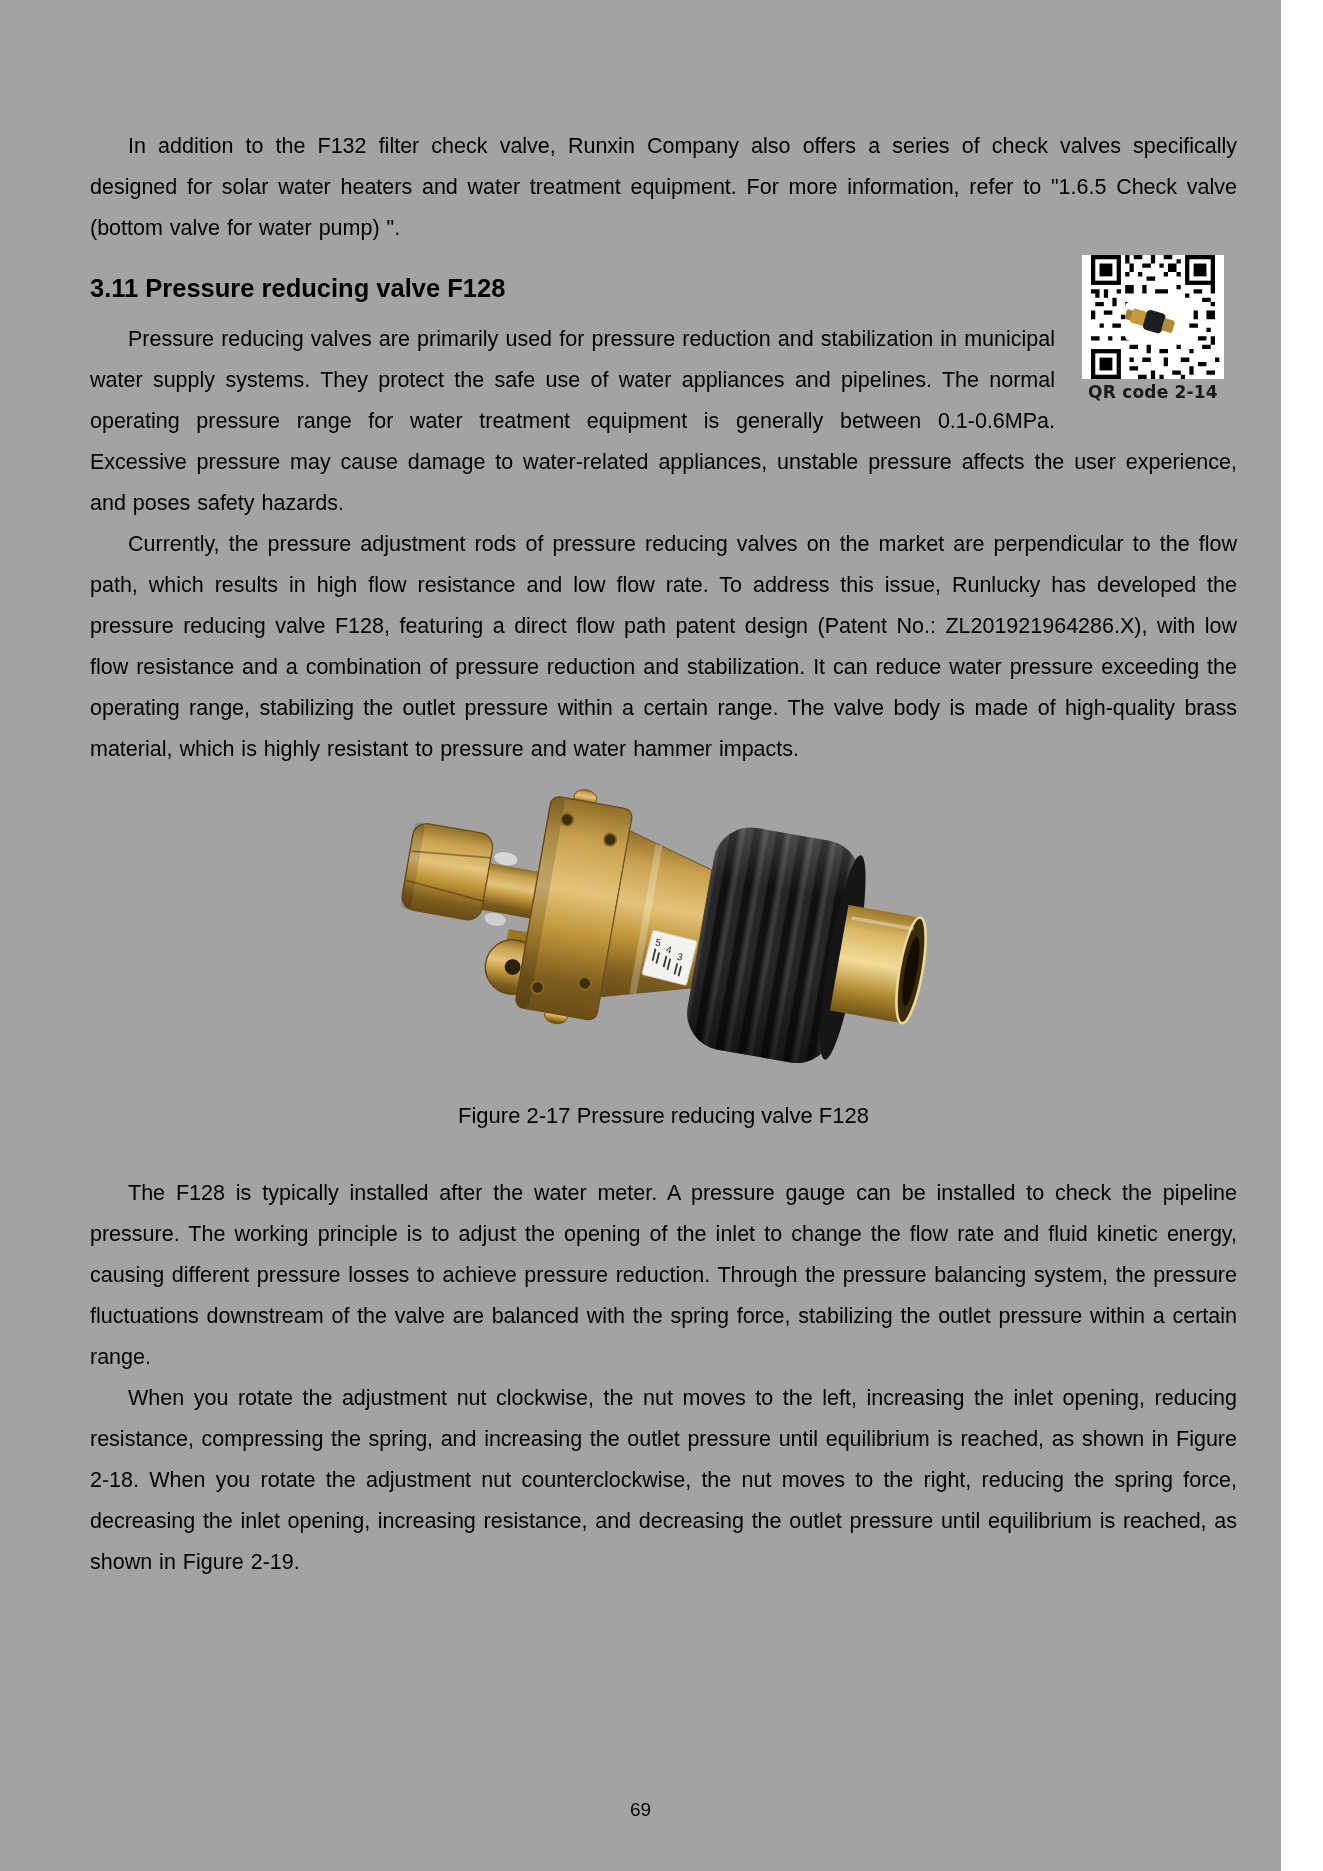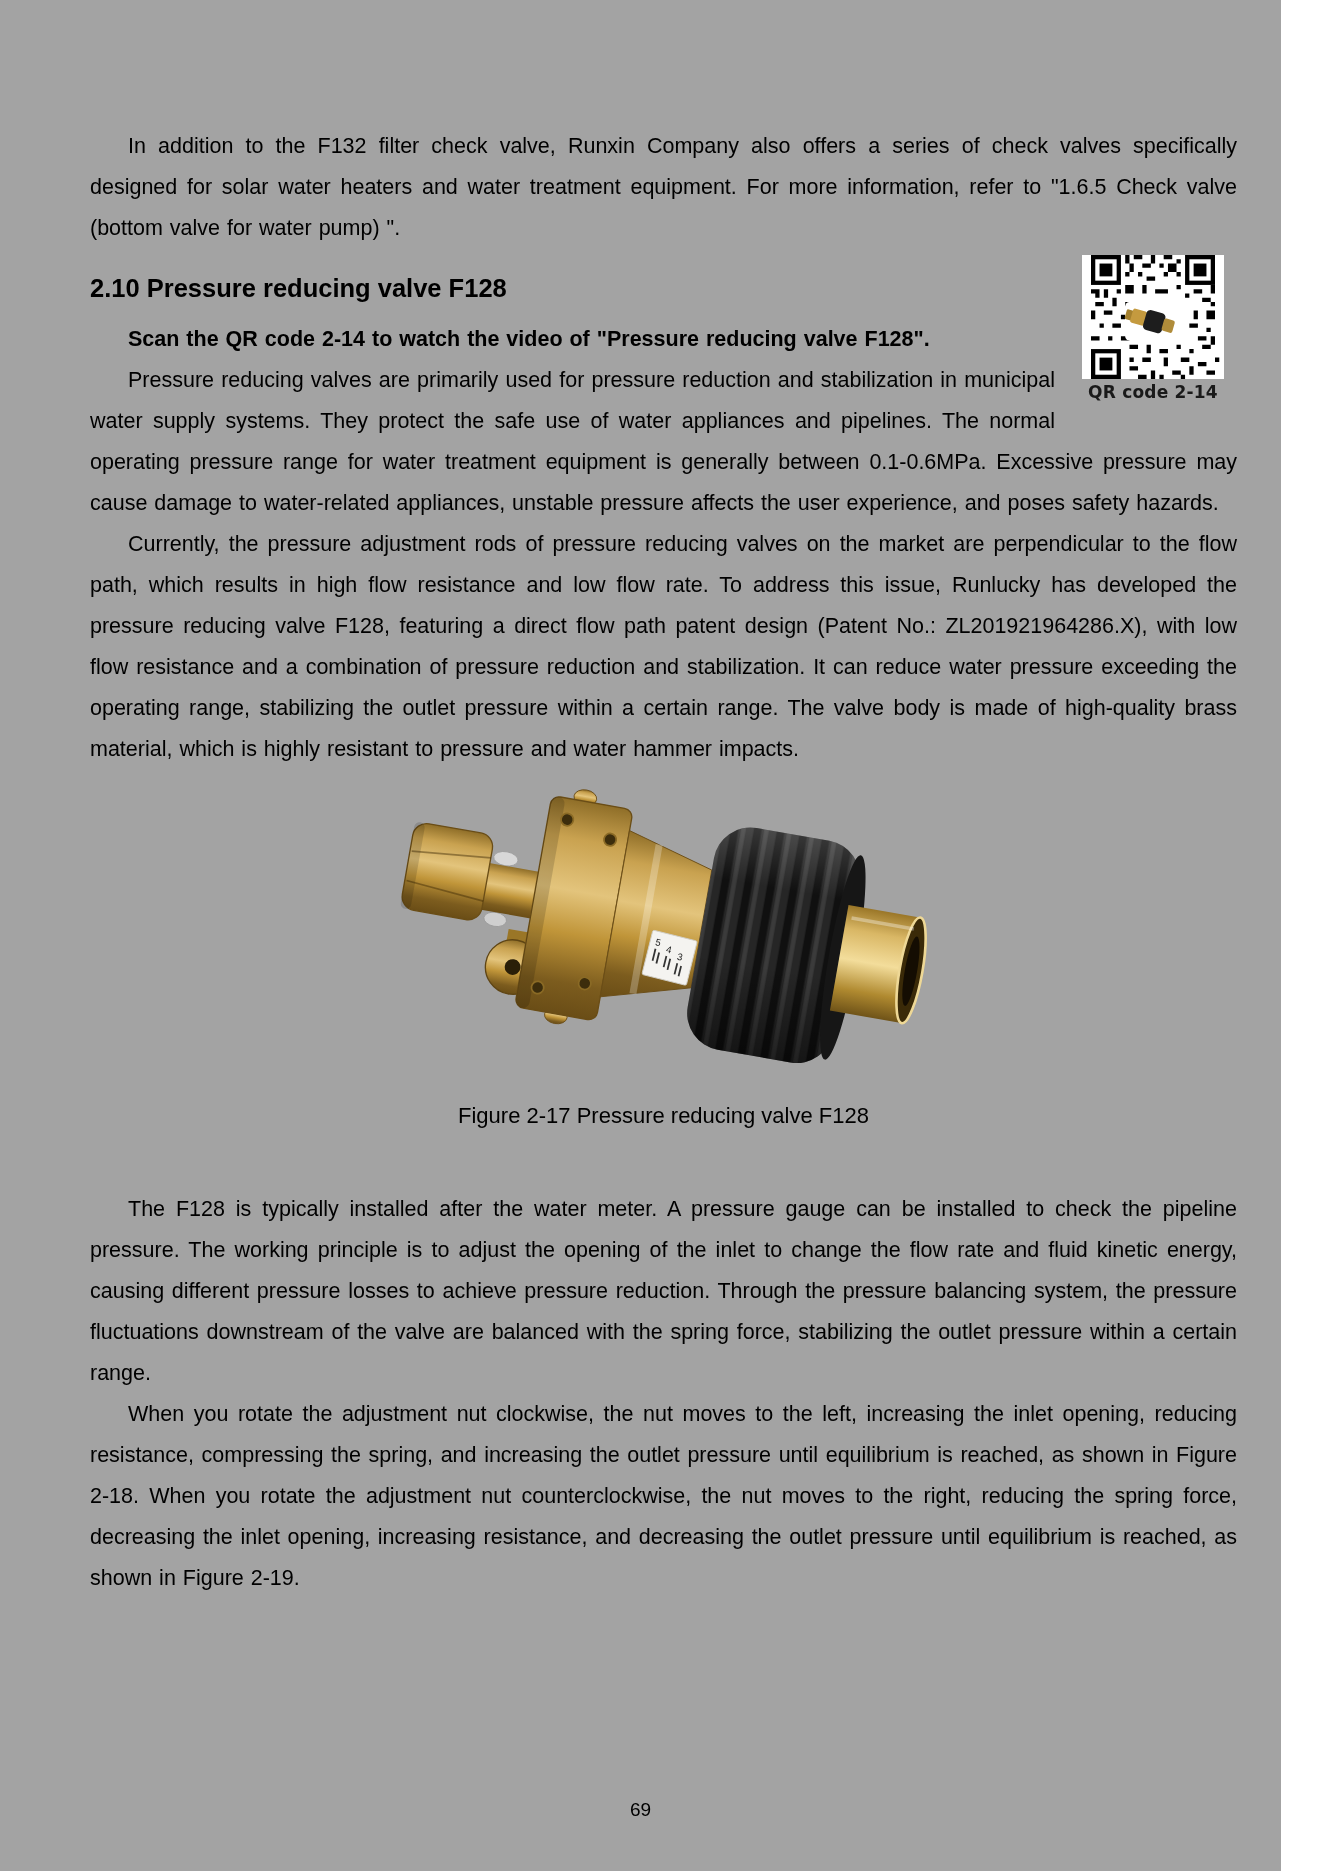--- a/index.html
+++ b/index.html
@@ -19,21 +19,21 @@
   .qr-float {
     float:right; width:168px; margin:6px 0 10px 14px; text-align:center;
   }
   .qr-float svg.qr { display:block; margin:0 auto; background:#fff; }
   .qr-caption {
     font-family:"DejaVu Sans", sans-serif; font-size:17px; font-weight:600;
     margin-top:3px; color:#1a1a1a; letter-spacing:0.2px;
   }
   .figure-wrap { text-align:center; margin:10px 0 0 0; }
   .fig-caption { text-align:center; font-size:22px; margin-top:20px; }
-  p.after-fig { margin-top:60px; }
+  p.after-fig { margin-top:44px; }
   .page-number {
     position:absolute; bottom:50px; left:0; width:100%;
     text-align:center; font-size:19px;
   }
   svg text { font-family:"Liberation Sans", sans-serif; }
 </style>
 </head>
 <body>
 
 <div class="page">
@@ -65,23 +65,22 @@
         <g transform="translate(16.5,15.5) rotate(16)">
           <rect x="-6.6" y="-1.1" width="1.7" height="2.4" rx="0.4" fill="#a5812f"></rect>
           <rect x="-5.2" y="-1.7" width="3.4" height="3.4" rx="0.5" fill="#c49a3f"></rect>
           <rect x="-2" y="-2.4" width="4.6" height="4.8" rx="1" fill="#1d1d1d"></rect>
           <rect x="2.4" y="-1.5" width="2.6" height="3" rx="0.5" fill="#b08c3a"></rect>
         </g>
       </svg>
       <div class="qr-caption">QR code 2-14</div>
     </div>
 
-    <h2 class="section-heading">2.10 Pressure reducing valve F128</h2>
+    <h2 class="section-heading">3.11 Pressure reducing valve F128</h2>
 
-    <p class="body scan-note">Scan the QR code 2-14 to watch the video of "Pressure reducing valve F128".</p>
 
     <p class="body">Pressure reducing valves are primarily used for pressure reduction and stabilization in municipal water supply systems. They protect the safe use of water appliances and pipelines. The normal operating pressure range for water treatment equipment is generally between 0.1-0.6MPa. Excessive pressure may cause damage to water-related appliances, unstable pressure affects the user experience, and poses safety hazards.</p>
 
     <p class="body">Currently, the pressure adjustment rods of pressure reducing valves on the market are perpendicular to the flow path, which results in high flow resistance and low flow rate. To address this issue, Runlucky has developed the pressure reducing valve F128, featuring a direct flow path patent design (Patent No.: ZL201921964286.X), with low flow resistance and a combination of pressure reduction and stabilization. It can reduce water pressure exceeding the operating range, stabilizing the outlet pressure within a certain range. The valve body is made of high-quality brass material, which is highly resistant to pressure and water hammer impacts.</p>
 
     <div class="figure-wrap">
       <svg width="545" height="299" viewBox="0 0 620 340">
         <defs>
           <linearGradient id="brassV" x1="0" y1="0" x2="0" y2="1">
             <stop offset="0" stop-color="#8f6e28"></stop>

